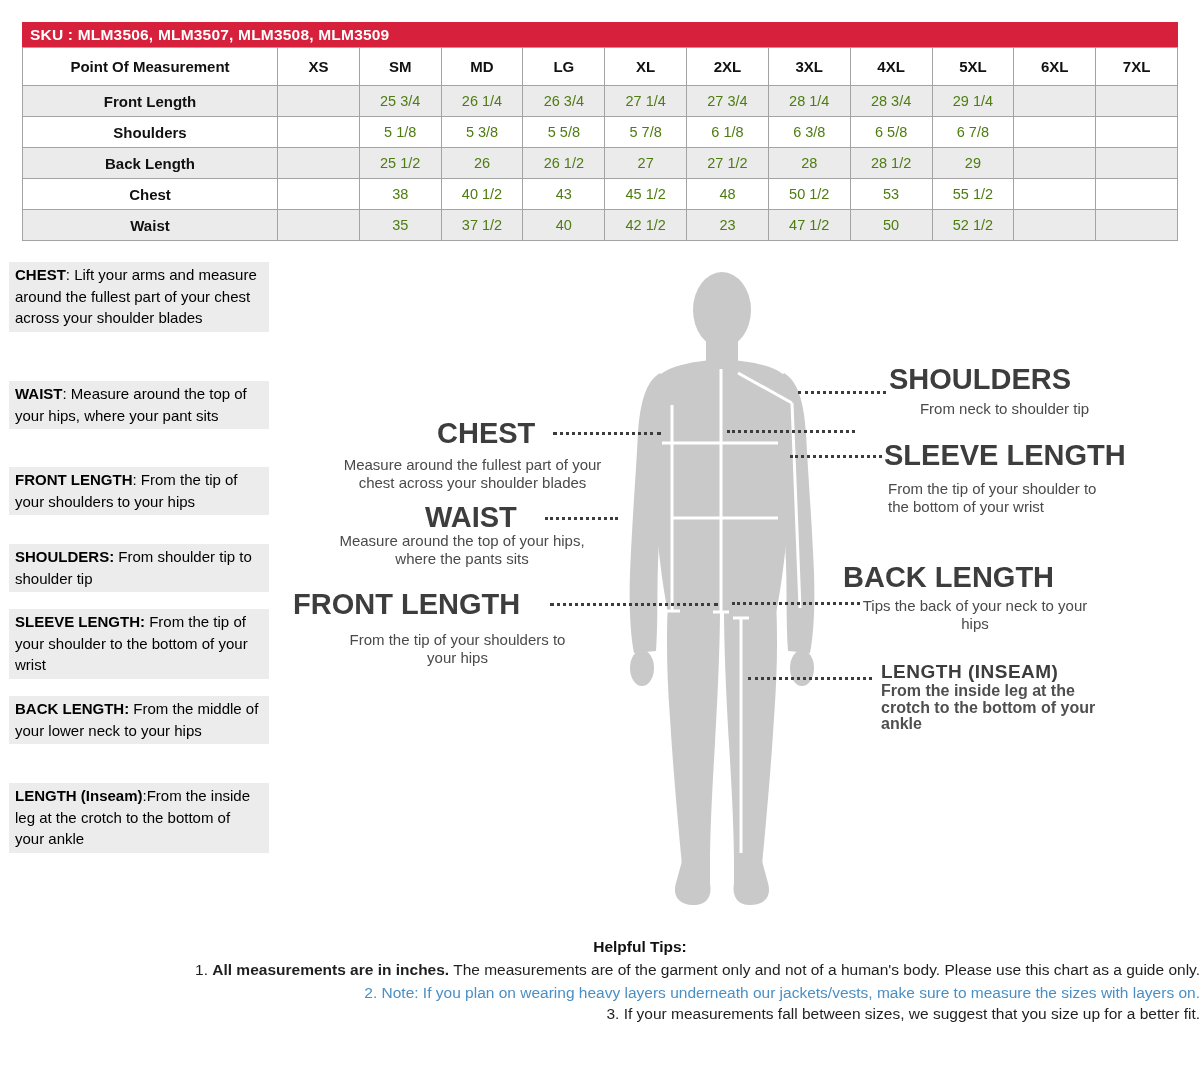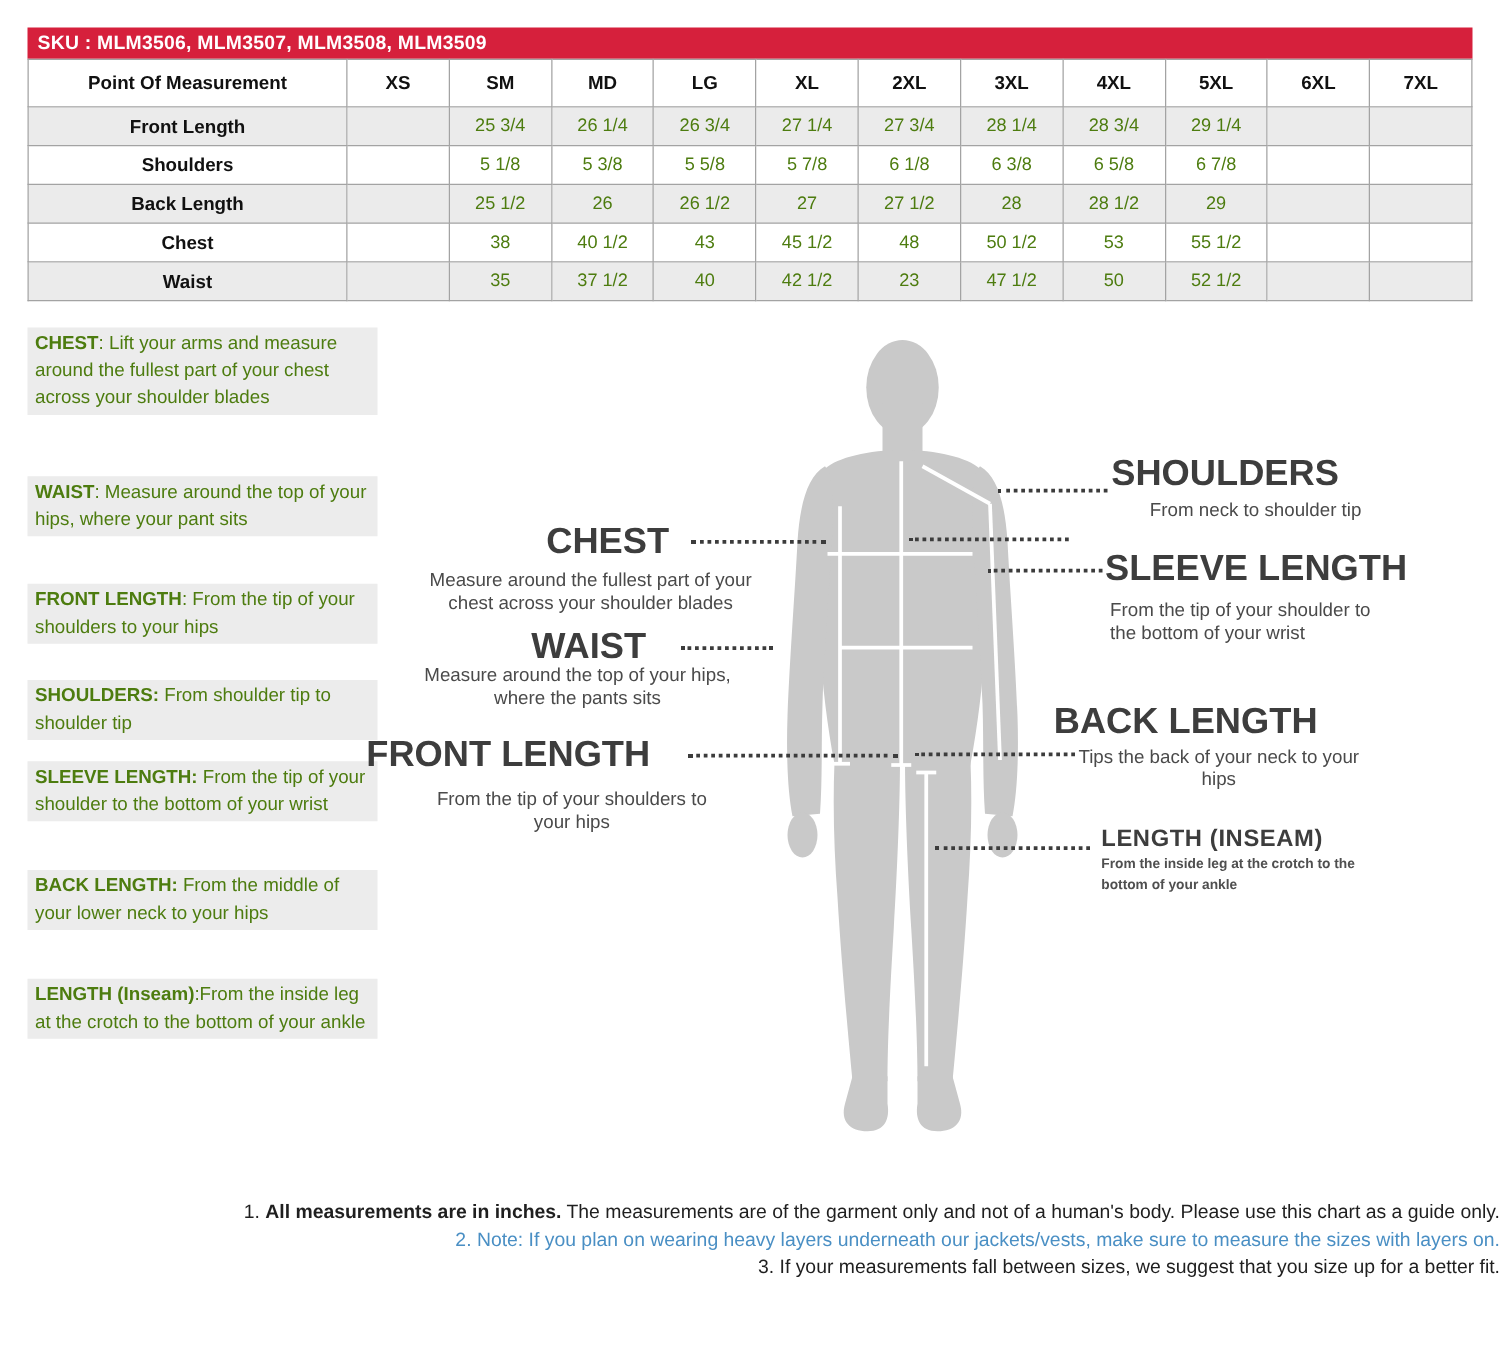--- a/index.html
+++ b/index.html
@@ -12,22 +12,22 @@
   
   .size-table{position:absolute;left:22px;top:47px;width:1156px;border-collapse:collapse;table-layout:fixed;}
   .size-table col.c0{width:255px;}
   .size-table th,.size-table td{border:1px solid #a3a3a3;text-align:center;padding:0;overflow:hidden;}
   .size-table th{height:37px;font-size:15px;font-weight:bold;color:#111;background:#fff;}
   .size-table td{height:30px;font-size:14.5px;color:#4d7c0f;background:#fff;}
   .size-table td.rowlabel{font-weight:bold;font-size:15px;color:#111;}
   .size-table tr.shade td{background:#ebebeb;}
 
   
-  .def{position:absolute;left:22px;width:280px;box-sizing:border-box;background:#ececec;
-    padding:2px 6px 3px 6px;font-size:15px;line-height:21.5px;color:#4d7c0f;}
+  .def{position:absolute;left:9px;width:260px;box-sizing:border-box;background:#ececec;
+    padding:2px 6px 3px 6px;font-size:15px;line-height:21.5px;color:#000000;}
   .def b{font-weight:bold;}
   .def1{top:262px}.def2{top:381px}.def3{top:467px}.def4{top:544px}.def5{top:609px}.def6{top:696px}.def7{top:783px}
 
   
   .silhouette{position:absolute;left:620px;top:263px;width:204px;height:650px;}
   .leader{position:absolute;height:0;border-top:3px dotted #3c3c3c;}
   .ld-shoulders{left:798px;top:391px;width:88px;}
   .ld-chest1{left:553px;top:432px;width:108px;}
   .ld-chest2{left:727px;top:430px;width:128px;}
   .ld-sleeve{left:790px;top:455px;width:92px;}
@@ -44,21 +44,21 @@
   .s-waist{left:338px;top:532px;width:248px;text-align:center;}
   .t-front{left:293px;top:588px;}
   .s-front{left:340px;top:631px;width:235px;text-align:center;}
   .t-shoulders{left:889px;top:363px;}
   .s-shoulders{left:892px;top:400px;width:225px;text-align:center;}
   .t-sleeve{left:884px;top:439px;}
   .s-sleeve{left:888px;top:480px;width:230px;text-align:left;}
   .t-back{left:843px;top:561px;}
   .s-back{left:850px;top:597px;width:250px;text-align:center;}
   .t-inseam{left:881px;top:661px;font-size:19px;letter-spacing:.5px;color:#3d3d3d;}
-  .s-inseam{left:881px;top:683px;width:225px;font-size:11px;font-weight:bold;color:#4f4f4f;line-height:16.5px;}
+  .s-inseam{left:881px;top:683px;width:225px;font-size:16px;font-weight:bold;color:#4f4f4f;line-height:16.5px;}
 
   
   .tips-heading{position:absolute;left:80px;top:938px;width:1120px;text-align:center;
     font-size:15.5px;font-weight:bold;color:#111;}
   .tip{position:absolute;left:40px;width:1160px;text-align:right;font-size:15.5px;color:#1f1f1f;}
   .tip .b{font-weight:bold;}
   .tip.blue{color:#4a8fc4;}
   .tip1{top:961px}.tip2{top:984px}.tip3{top:1005px}.tip4{top:1031px}
 </style>
 </head>
@@ -226,17 +226,18 @@
   <div class="dg-sub s-front">From the tip of your shoulders to your hips</div>
   <div class="dg-title t-shoulders">SHOULDERS</div>
   <div class="dg-sub s-shoulders">From neck to shoulder tip</div>
   <div class="dg-title t-sleeve">SLEEVE LENGTH</div>
   <div class="dg-sub s-sleeve">From the tip of your shoulder to the bottom of your wrist</div>
   <div class="dg-title t-back">BACK LENGTH</div>
   <div class="dg-sub s-back">Tips the back of your neck to your hips</div>
   <div class="dg-title t-inseam">LENGTH (INSEAM)</div>
   <div class="dg-sub s-inseam">From the inside leg at the crotch to the bottom of your ankle</div>
 
+  <div class="tips-heading">Helpful Tips:</div>
   <div class="tip tip1"><span>1. </span><span class="b">All measurements are in inches.</span><span> The measurements are of the garment only and not of a human's body. Please use this chart as a guide only.</span></div>
   <div class="tip tip2 blue"><span>2. </span><span>Note: If you plan on wearing heavy layers underneath our jackets/vests, make sure to measure the sizes with layers on.</span></div>
   <div class="tip tip3"><span>3. </span><span>If your measurements fall between sizes, we suggest that you size up for a better fit.</span></div>
 
 </div>
 
 </body></html>

